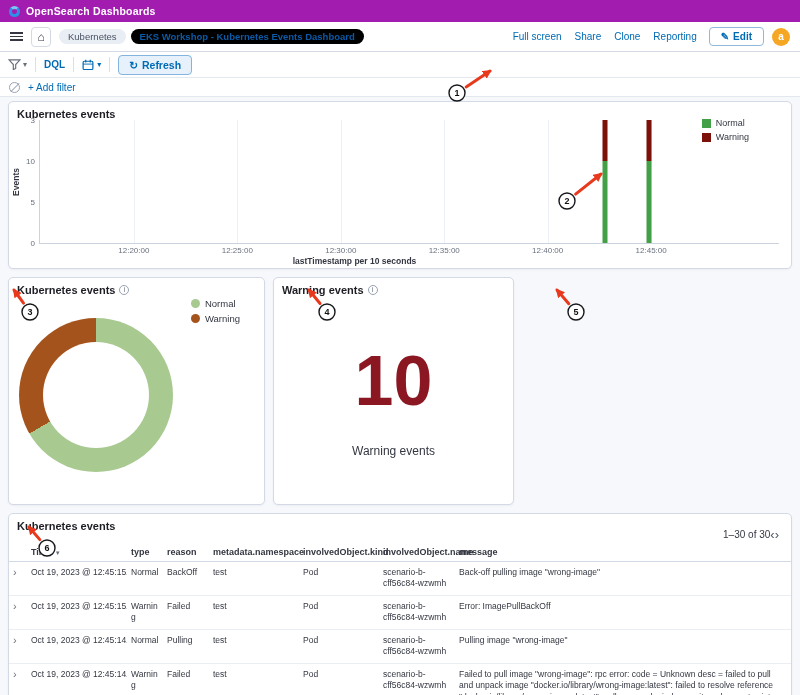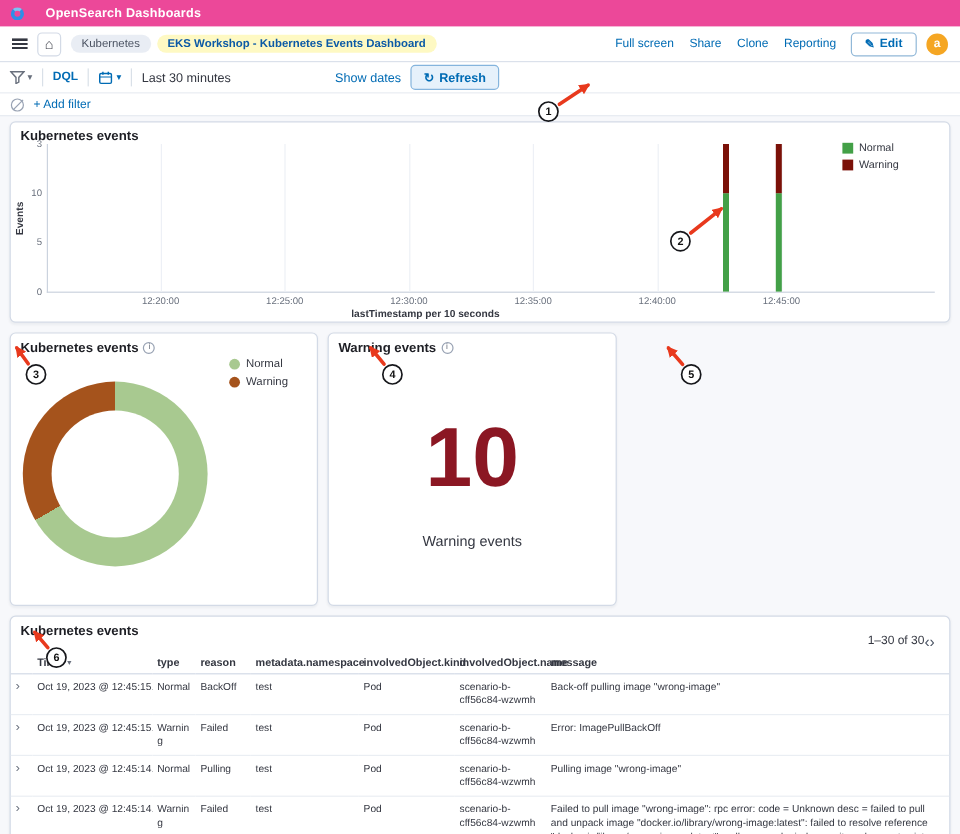--- a/index.html
+++ b/index.html
@@ -1,29 +1,29 @@
 <!DOCTYPE html>
 <html><head>
 <meta charset="utf-8">
 <style>
 *{box-sizing:border-box;margin:0;padding:0;}
 html,body{width:800px;height:695px;overflow:hidden;background:#fff;font-family:"Liberation Sans",sans-serif;position:relative;}
 
 
-.navbar{position:absolute;top:0;left:0;width:800px;height:22px;background:#ec4899;display:flex;align-items:center;padding:0 9px;gap:18px;z-index:5;}
+.navbar{position:absolute;top:0;left:0;width:800px;height:22px;background:#a21caf;display:flex;align-items:center;padding:0 9px;gap:6px;z-index:5;}
 .logo-mark{width:11px;height:11px;border-radius:50%;border:3px solid #2E8FE8;border-top-color:#7BC4F5;}
 .brand{color:#fff;font-size:10.5px;font-weight:700;letter-spacing:.2px;}
 
 
 .chrome-header{position:absolute;top:22px;left:0;width:800px;height:30px;background:#fff;border-bottom:1px solid #D3DAE6;display:flex;align-items:center;padding:0 10px;gap:8px;z-index:4;}
 .hamburger{width:13px;height:9px;background:repeating-linear-gradient(to bottom,#343741 0 1.8px,transparent 1.8px 3.6px);cursor:pointer;}
 .home-btn{width:20px;height:20px;border:1px solid #D3DAE6;border-radius:4px;display:flex;align-items:center;justify-content:center;font-size:12px;color:#343741;cursor:pointer;}
 .crumbs{display:flex;align-items:center;}
 .crumb{font-size:9.5px;padding:2px 9px;border-radius:9px;background:#E9EDF4;color:#4B5362;margin-right:5px;cursor:pointer;white-space:nowrap;}
-.crumb-last{background:#fef9c3;color:#0C5AA6;font-weight:600;}
+.crumb-last{background:#000000;color:#0C5AA6;font-weight:600;}
 .header-actions{margin-left:auto;display:flex;gap:13px;align-items:center;}
 .hlink{color:#006BB4;font-size:10px;cursor:pointer;white-space:nowrap;}
 .edit-btn{display:flex;align-items:center;gap:4px;border:1px solid #91B8D8;background:#fff;color:#006BB4;font-size:10px;font-weight:600;padding:3px 11px;border-radius:4px;cursor:pointer;font-family:inherit;margin-left:4px;}
 .avatar{width:18px;height:18px;border-radius:50%;background:#F5A623;color:#fff;font-size:10px;font-weight:700;display:flex;align-items:center;justify-content:center;cursor:pointer;}
 
 
 .query-bar{position:absolute;top:52px;left:0;width:800px;height:26px;background:#fff;border-bottom:1px solid #E3E8EF;display:flex;align-items:center;padding:0 8px;gap:8px;z-index:4;}
 .filter-funnel{display:flex;align-items:center;gap:2px;cursor:pointer;}
 .search-input{flex:1;border:none;outline:none;font-size:11px;color:#343741;font-family:inherit;background:transparent;}
 .search-input::placeholder{color:#9AA5B1;}
@@ -131,24 +131,20 @@
   <span class="cal-wrap">
     <svg width="12" height="12" viewBox="0 0 16 16">
         <rect x="1.5" y="3" width="13" height="11" rx="1.5" fill="none" stroke="#006BB4" stroke-width="1.6"></rect>
         <line x1="5" y1="1" x2="5" y2="4.5" stroke="#006BB4" stroke-width="1.6"></line>
         <line x1="11" y1="1" x2="11" y2="4.5" stroke="#006BB4" stroke-width="1.6"></line>
         <line x1="1.5" y1="6.8" x2="14.5" y2="6.8" stroke="#006BB4" stroke-width="1.2"></line>
       </svg>
     <span class="caret">▾</span>
   </span>
   <span class="vsep"></span>
-  <span class="time-wrap">
-    <span class="time-range">Last 30 minutes</span>
-    <span class="show-dates">Show dates</span>
-  </span>
   <button class="refresh-btn">
     <span>↻</span>
     <span>Refresh</span>
   </button>
 </div>
 
 <div class="filter-bar">
   <span class="no-filter-icon"></span>
   <span class="add-filter">+ Add filter</span>
 </div>

